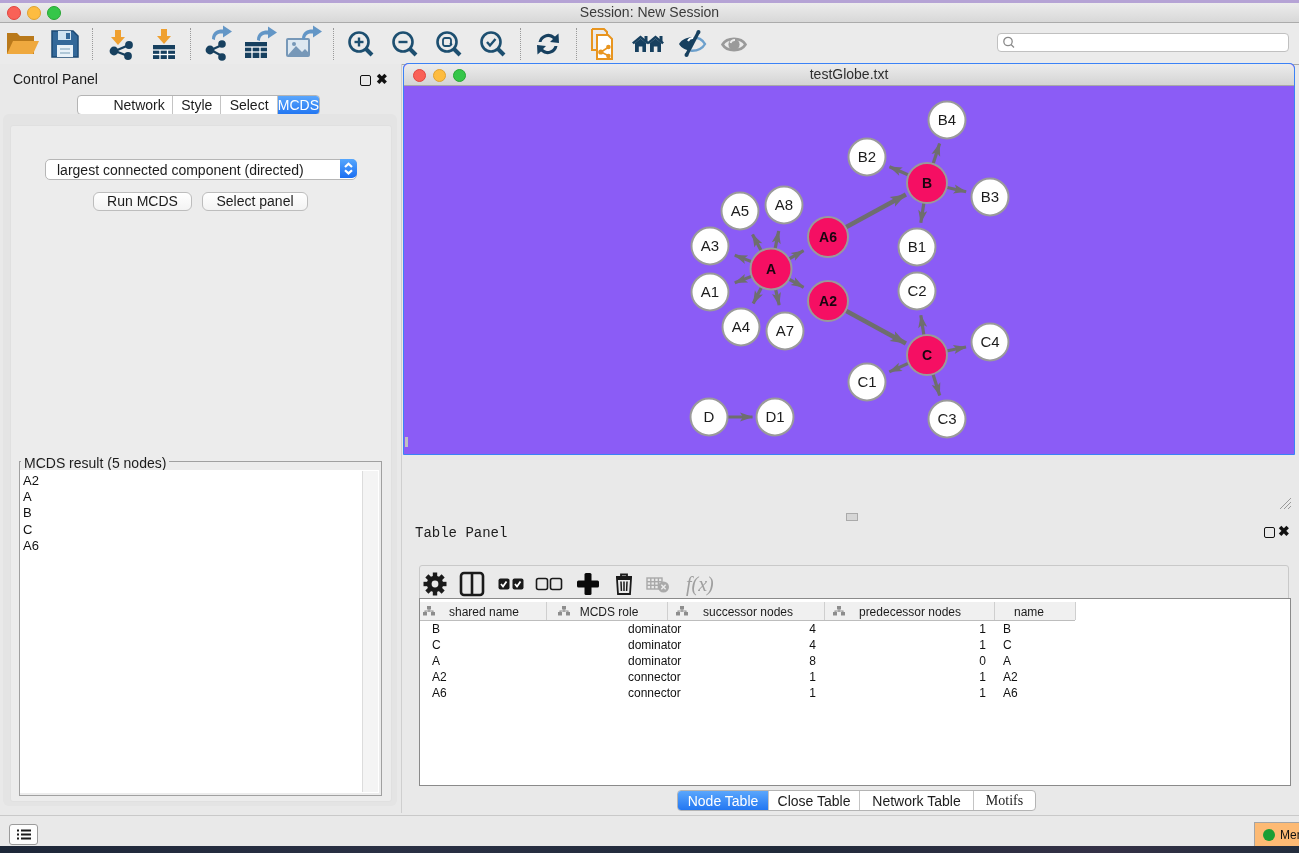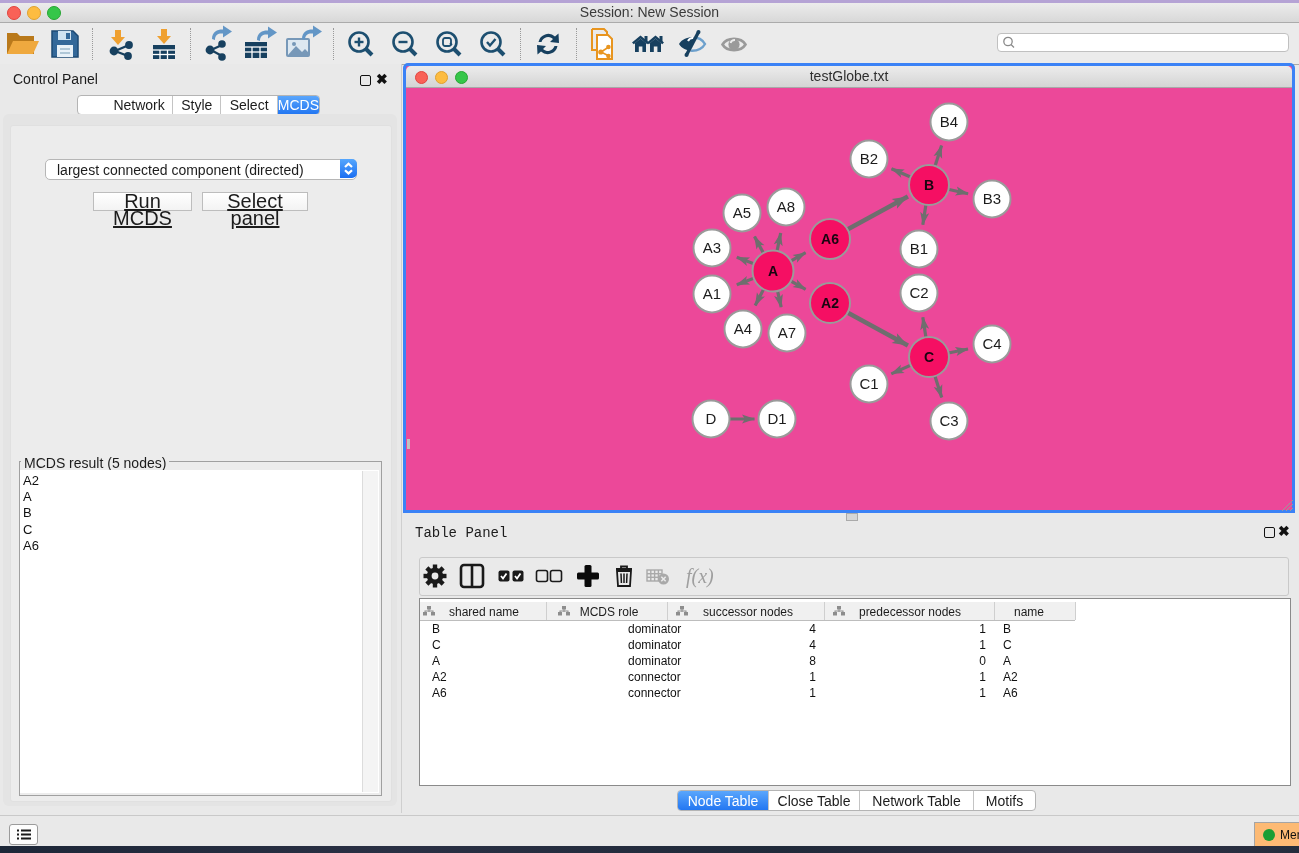--- a/index.html
+++ b/index.html
@@ -21,35 +21,35 @@
 .seg{position:absolute;display:flex;border:1px solid #b4b4b4;border-radius:4px;
   background:#fff;overflow:hidden;font-size:14px;color:#1c1c1c;}
 .seg div{display:flex;align-items:center;justify-content:center;border-right:1px solid #c4c4c4;}
 .seg div:last-child{border-right:none;}
 .seg .on{background:linear-gradient(#5aa6fc,#2377f2);color:#fff;}
 #tabcontent{position:absolute;left:3px;top:50px;width:394px;height:692px;
   background:#e4e4e4;border-radius:6px;}
 #innerpanel{position:absolute;left:7px;top:11px;width:380px;height:675px;
   background:#ececec;border:1px solid #e0e0e0;border-radius:3px;}
 .btn{position:absolute;background:linear-gradient(#ffffff,#f3f3f3);border:1px solid #bdbdbd;
-  border-radius:0;font-size:20px;color:#1c1c1c;text-align:center;text-decoration:underline;}
+  border-radius:6px;font-size:14px;color:#1c1c1c;text-align:center;}
 #dropdown{position:absolute;left:44px;top:159px;width:310px;height:19px;background:#fff;
   border:1px solid #b6b6b6;border-radius:5px;font-size:14px;color:#1c1c1c;}
 #dd-step{position:absolute;right:-1px;top:-1px;width:17px;height:19px;border-radius:0 5px 5px 0;
   background:linear-gradient(#56a7fd,#1a6ef2);}
 
-#netwin{left:403px;top:63px;width:892px;height:450px;background:#ec4899;
-  border:3px solid #3b82f6;border-radius:5px 5px 0 0;box-sizing:border-box;}
+#netwin{left:403px;top:63px;width:892px;height:392px;background:#8b5cf6;
+  border:1px solid #3b82f6;border-radius:5px 5px 0 0;box-sizing:border-box;}
 #nettitle{position:absolute;left:0;top:0;width:100%;height:21px;
   background:linear-gradient(#ececec,#d4d4d4);border-bottom:1px solid #a8a8a8;
   border-radius:5px 5px 0 0;}
 #nettitle .t{width:100%;text-align:center;font-size:14px;color:#2e2e2e;line-height:21px;}
 
 #tpanel{left:405px;top:513px;width:894px;height:300px;background:#e9e9e9;}
-#ttool{position:absolute;left:14px;top:44px;width:870px;height:39px;background:#eaeaea;
+#ttool{position:absolute;left:14px;top:52px;width:870px;height:39px;background:#eaeaea;
   border:1px solid #c9c9c9;border-radius:3px;box-sizing:border-box;}
 #ttable{position:absolute;left:14px;top:85px;width:872px;height:188px;background:#fff;
   border:1px solid #8a8a8a;box-sizing:border-box;}
 
 #statusline{left:0;top:815px;width:1299px;height:1px;background:#c9c9c9;}
 #wall{left:0;top:846px;width:1299px;height:7px;background:linear-gradient(90deg,#1d2738,#2a3044 30%,#202a3a 60%,#343146 85%,#232d3d);}
 .winbtn{position:absolute;width:12px;height:12px;}
 </style>
 </head>
 <body>
@@ -473,21 +473,21 @@
           <text x="396" y="98" text-anchor="end">1</text>
           <text x="566" y="98" text-anchor="end">1</text>
           <text x="583" y="98">A6</text>
       </g>
     </svg>
   </div>
   <div class="seg" style="left:272px;top:277px;width:357px;height:19px;">
     <div class="on" style="width:90px;">Node Table</div>
     <div style="width:90px;">Close Table</div>
     <div style="width:113px;">Network Table</div>
-    <div style="flex:1;">Motifs</div>
+    <div style="flex:1;font-family:Liberation Serif, serif;">Motifs</div>
   </div>
 </div>
 
 <div class="abs" style="left:846px;top:513px;width:10px;height:6px;background:#d6d6d6;border:1px solid #aaa;"></div>
 <div class="abs" id="statusline"></div>
 <div class="abs" style="left:9px;top:824px;width:27px;height:19px;background:#fdfdfd;border:1px solid #9b9b9b;border-radius:3px;">
   <svg width="27" height="19" viewBox="0 0 27 19">
       <g fill="#1a1a1a">
   <rect x="7" y="4.5" width="2" height="2"></rect>
         <rect x="11" y="4.5" width="10" height="2"></rect>

